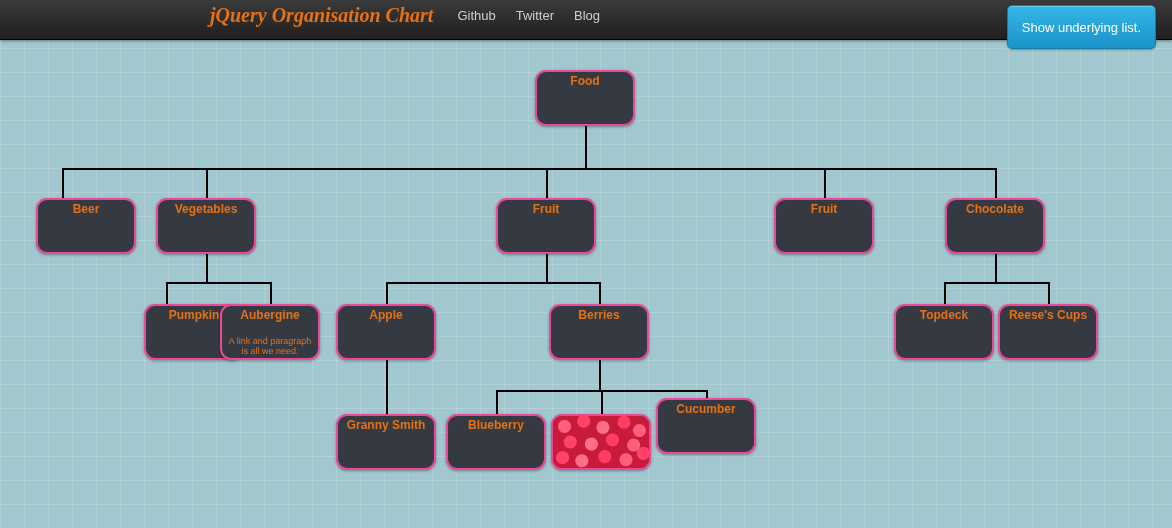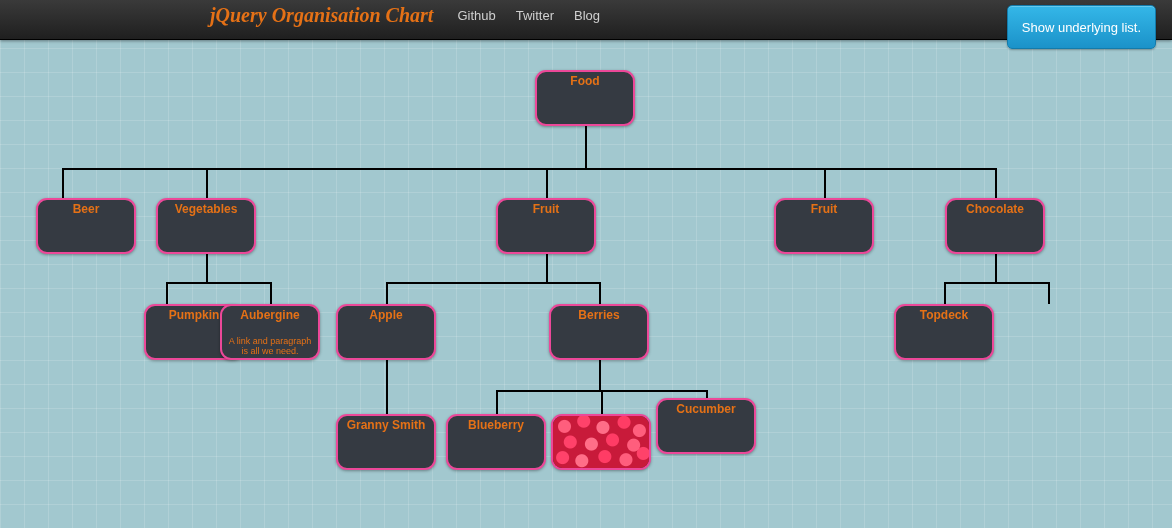--- a/index.html
+++ b/index.html
@@ -180,20 +180,23 @@
   </div>
   <div class="node" style="left:336px; top:264px;">
     <span>Apple</span>
   </div>
   <div class="node" style="left:894px; top:264px;">
     <span>Topdeck</span>
   </div>
   <div class="node" style="left:549px; top:264px;">
     <span>Berries</span>
   </div>
+  <div class="node" style="left:998px; top:264px;">
+    <span>Reese's Cups</span>
+  </div>
 
   <div class="node" style="left:336px; top:374px;">
     <span>Granny Smith</span>
   </div>
   <div class="node" style="left:446px; top:374px;">
     <span>Blueberry</span>
   </div>
   <div class="node img-node" style="left:551px; top:374px;" title="Raspberries (image)">
     <div class="raspberries"></div>
   </div>

